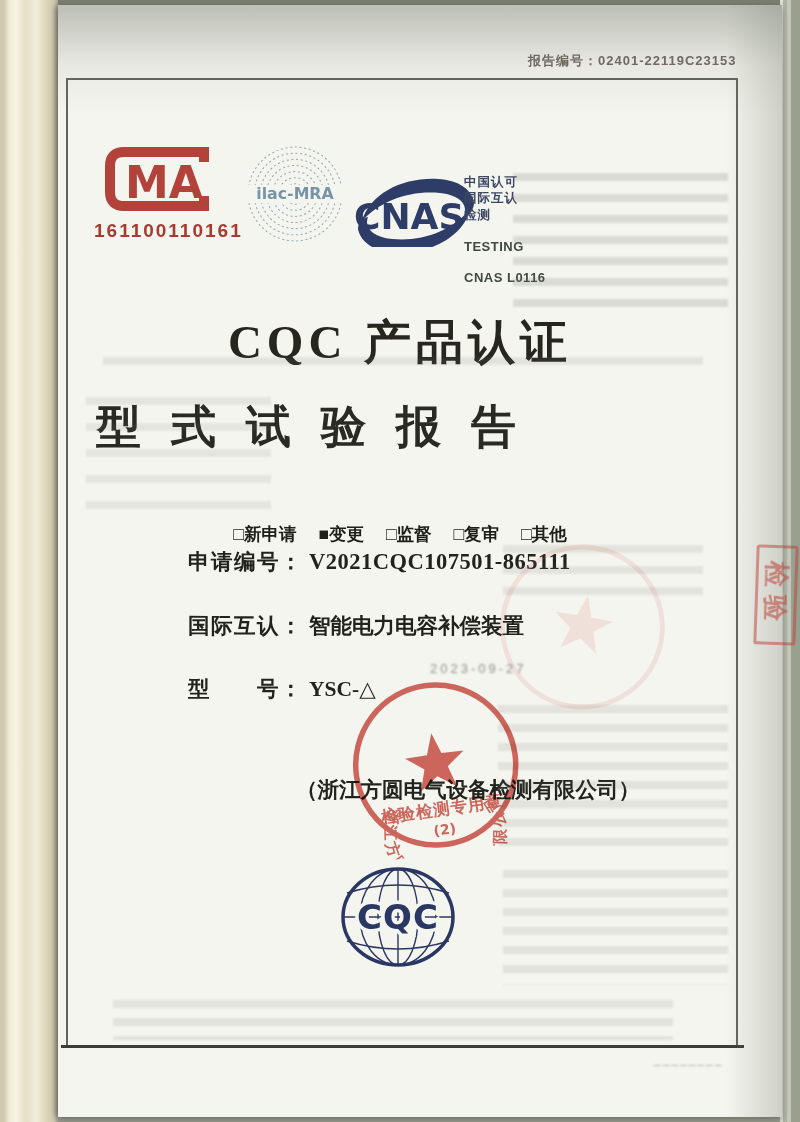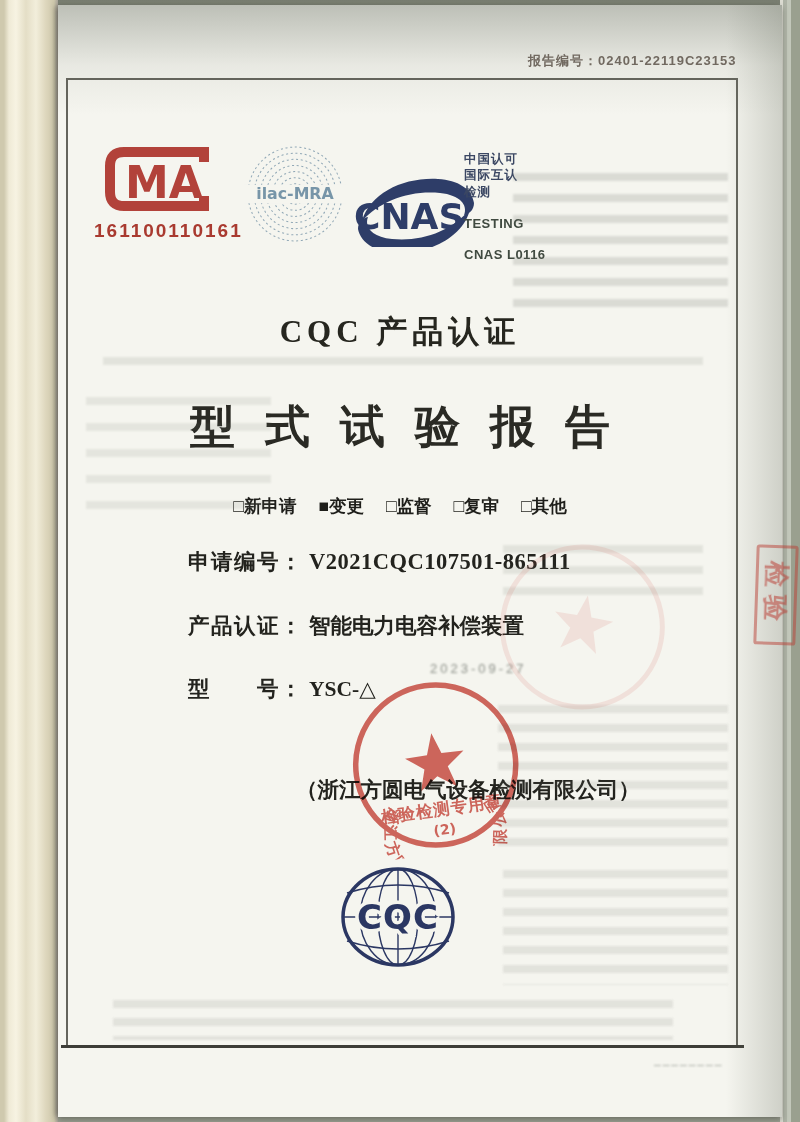--- a/index.html
+++ b/index.html
@@ -31,34 +31,34 @@
 
   .report-no{position:absolute;left:470px;top:47px;font-size:13px;font-weight:bold;
     color:#716960;letter-spacing:1px;}
 
   
   .cma{position:absolute;left:40px;top:136px;}
   .cma-number{position:absolute;left:36px;top:215px;font-size:19px;font-weight:bold;
     color:#a93a30;letter-spacing:2px;}
   .ilac{position:absolute;left:186px;top:138px;}
   .cnas{position:absolute;left:294px;top:164px;}
-  .cnas-text{position:absolute;left:406px;top:146px;color:#3b4763;}
+  .cnas-text{position:absolute;left:406px;top:169px;color:#3b4763;}
   .cnas-text .cn{font-size:12.5px;font-weight:bold;line-height:1.3;letter-spacing:1px;}
   .cnas-text .en{font-size:13px;font-weight:bold;letter-spacing:.5px;margin-top:16px;color:#404a40;}
 
   .doc-title{position:absolute;left:8px;top:306px;width:668px;text-align:center;
     font-family:"Liberation Serif","DejaVu Serif",serif;
-    font-size:31px;font-weight:700;color:#26261f;letter-spacing:5px;}
-  .doc-subtitle{position:absolute;left:8px;top:392px;width:668px;text-align:center;
+    font-size:47px;font-weight:700;color:#26261f;letter-spacing:5px;}
+  .doc-subtitle{position:absolute;left:8px;top:392px;width:668px;
     font-family:"Liberation Serif","DejaVu Serif",serif;
     font-size:45px;font-weight:600;color:#2a2a24;letter-spacing:30px;text-indent:30px;white-space:nowrap;}
 
   .checkbox-row{position:absolute;left:8px;top:489px;width:668px;display:flex;justify-content:center;gap:22px;
     font-family:"Liberation Serif","DejaVu Serif",serif;font-size:17.5px;font-weight:700;color:#1e1e1a;}
-  .checkbox-item{white-space:nowrap;}
+  .checkbox-item{white-space:nowrap;margin-top:28px;}
 
   .field{position:absolute;left:130px;white-space:nowrap;
     font-family:"Liberation Serif","DejaVu Serif",serif;
     font-size:21.5px;color:#23231e;text-align:right;}
   .field .lbl{letter-spacing:1.5px;font-weight:600;}
   .field .val{margin-left:6px;font-weight:600;}
   .f-app{top:542px;}
   .f-app .val{font-size:22.5px;letter-spacing:.5px;}
   .f-prod{top:606px;}
   .f-model{top:669px;}
@@ -148,21 +148,21 @@
     <span class="checkbox-item"><span>■</span><span>变更</span></span>
     <span class="checkbox-item"><span>□</span><span>监督</span></span>
     <span class="checkbox-item"><span>□</span><span>复审</span></span>
     <span class="checkbox-item"><span>□</span><span>其他</span></span>
   </div>
 
   <div class="field f-app">
     <span class="lbl">申请编号：</span><span class="val">V2021CQC107501-865111</span>
   </div>
   <div class="field f-prod">
-    <span class="lbl">产品认证：</span><span class="val">智能电力电容补偿装置</span>
+    <span class="lbl">国际互认：</span><span class="val">智能电力电容补偿装置</span>
   </div>
   <div class="field f-model">
     <span class="lbl">型　　号：</span><span class="val">YSC-△</span>
   </div>
   <div class="field f-agency2">
     <span class="val">（浙江方圆电气设备检测有限公司）</span>
   </div>
 
   <div class="glines" style="left:455px;top:168px;width:215px;height:140px;"></div>
   <div class="glines" style="left:45px;top:352px;width:600px;height:14px;opacity:.35;"></div>

